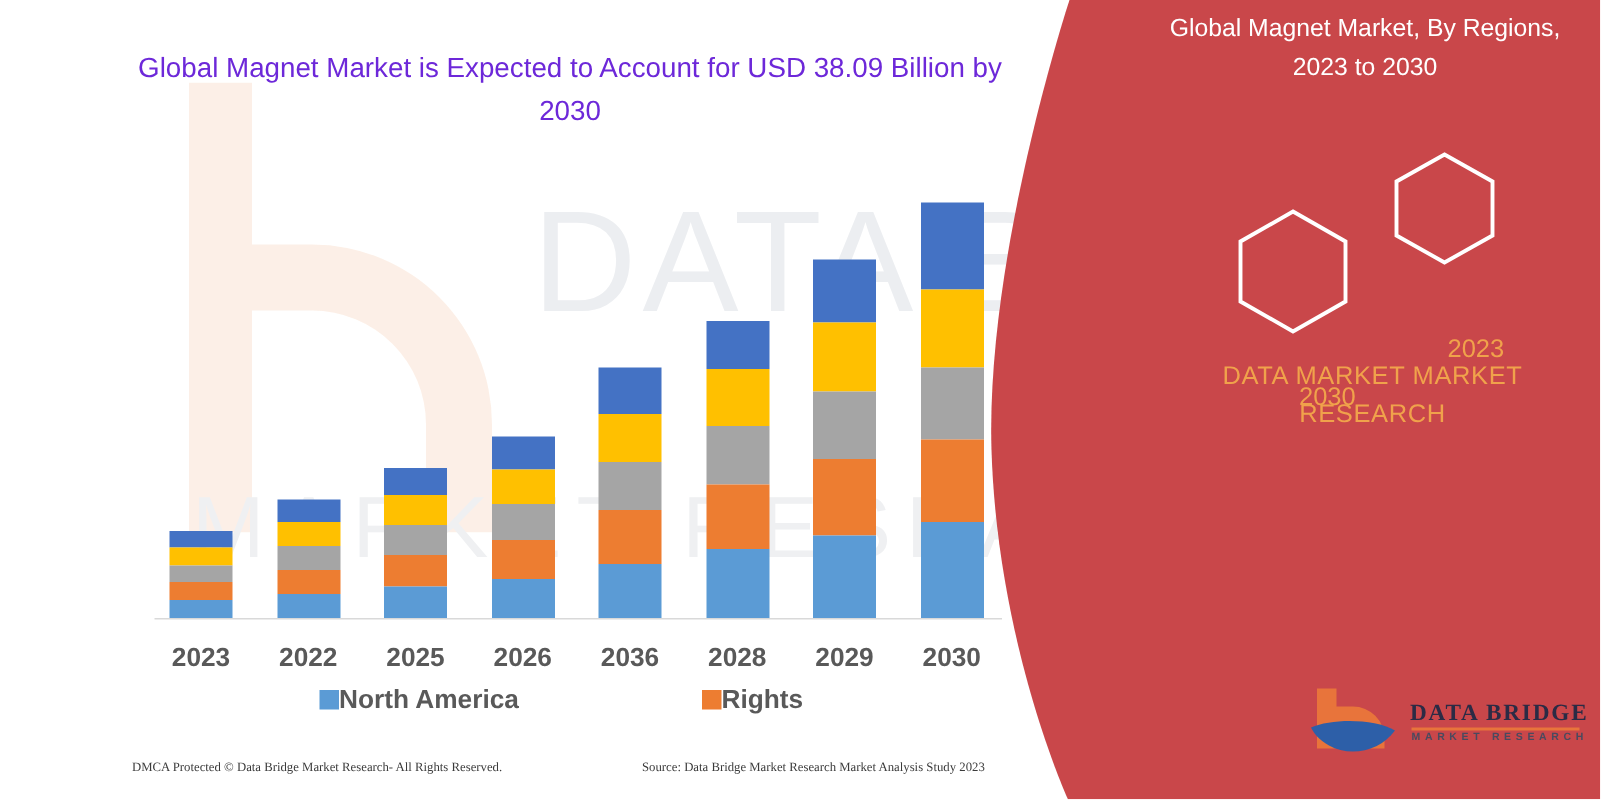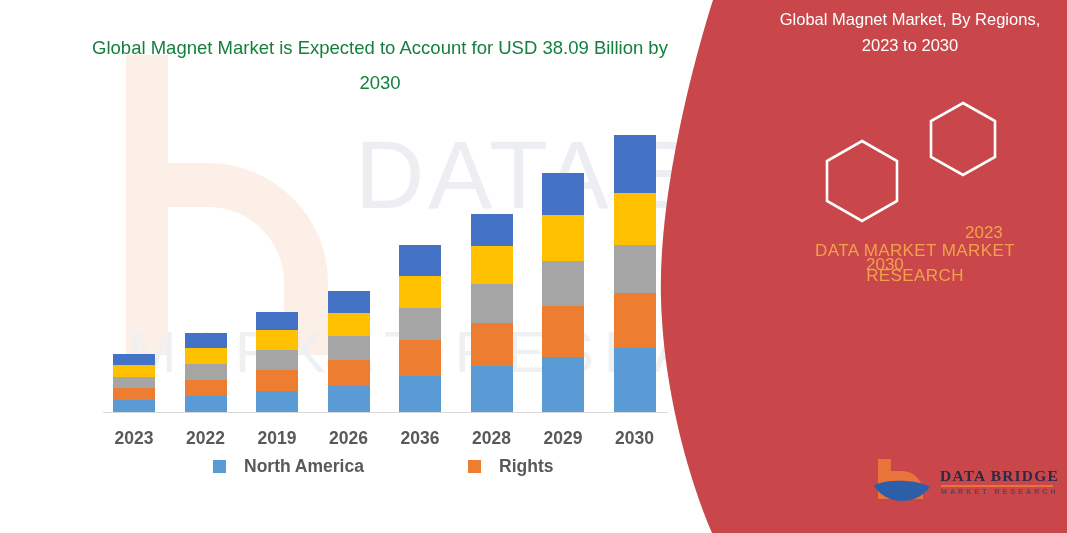--- a/index.html
+++ b/index.html
@@ -30,22 +30,22 @@
   }
   .wm-line2{
     position:absolute;left:128px;top:318px;
     font-size:58px;letter-spacing:10px;color:#eff0f2;
     font-family:"Liberation Sans",sans-serif;font-weight:400;white-space:nowrap;
   }
 
   
   .chart-title{
     position:absolute;left:70px;top:30px;width:620px;
-    text-align:center;color:#15803d;
-    font-size:18.5px;line-height:35px;font-weight:400;
+    text-align:center;color:#6d28d9;
+    font-size:18.5px;line-height:29px;font-weight:400;
     font-family:"Liberation Sans",sans-serif;
   }
 
   
   .plot{
     position:absolute;left:0;top:0;width:740px;height:533px;
   }
   .axis-line{
     position:absolute;left:103px;top:412px;width:565px;height:1px;
     background:#d9d9d9;
@@ -59,21 +59,21 @@
 
   .xlabels{position:absolute;left:0;top:428px;width:740px;height:28px;}
   .xlabel{
     position:absolute;width:70px;text-align:center;
     font-size:17.5px;font-weight:bold;color:#595959;
     font-family:"Liberation Sans",sans-serif;
   }
 
   
   .legend{position:absolute;left:0;top:456px;width:740px;height:26px;}
-  .legend-item{position:absolute;display:flex;align-items:center;gap:18px;}
+  .legend-item{position:absolute;display:flex;align-items:center;gap:0;}
   .legend-swatch{width:13px;height:13px;display:block;flex:none;}
   .legend-label{
     font-size:17.5px;font-weight:bold;color:#595959;
     font-family:"Liberation Sans",sans-serif;white-space:nowrap;
   }
 
   
   .footer{position:absolute;left:0;top:506px;width:740px;height:20px;}
   .footer-txt{
     position:absolute;font-size:8.5px;color:#3b3b3b;
@@ -201,40 +201,44 @@
           <div class="seg" style="height: 64px; background: rgb(91, 155, 213);"></div>
           <div class="seg" style="height: 55px; background: rgb(237, 125, 49);"></div>
           <div class="seg" style="height: 48px; background: rgb(165, 165, 165);"></div>
           <div class="seg" style="height: 52px; background: rgb(255, 192, 0);"></div>
           <div class="seg" style="height: 58px; background: rgb(68, 114, 196);"></div>
         </div>
       </div>
     <div class="xlabels" id="xlabels">
         <div class="xlabel" style="left: 99px;">2023</div>
         <div class="xlabel" style="left: 170.5px;">2022</div>
-        <div class="xlabel" style="left: 242px;">2019</div>
+        <div class="xlabel" style="left: 242px;">2025</div>
         <div class="xlabel" style="left: 313.5px;">2026</div>
         <div class="xlabel" style="left: 385px;">2036</div>
         <div class="xlabel" style="left: 456.5px;">2028</div>
         <div class="xlabel" style="left: 528px;">2029</div>
         <div class="xlabel" style="left: 599.5px;">2030</div>
       </div>
   </div>
 
   <div class="legend" id="legend">
       <div class="legend-item" style="left: 213px;">
         <span class="legend-swatch" style="background: rgb(91, 155, 213);"></span>
         <span class="legend-label">North America</span>
       </div>
       <div class="legend-item" style="left: 468px;">
         <span class="legend-swatch" style="background: rgb(237, 125, 49);"></span>
         <span class="legend-label">Rights</span>
       </div>
     </div>
 
+  <div class="footer">
+    <div class="footer-txt foot-dmca">DMCA Protected © Data Bridge Market Research- All Rights Reserved.</div>
+    <div class="footer-txt foot-source">Source: Data Bridge Market Research  Market Analysis Study 2023</div>
+  </div>
 
   <div class="red-panel">
     <svg viewBox="0 0 407 533" width="407" height="533" preserveAspectRatio="none" aria-hidden="true">
       <path d="M53 0 H407 V533 H52 C52 533 5 430 1 300 C-3 170 53 0 53 0 Z" fill="#C9474A"></path>
     </svg>
   </div>
 
   <div class="red-content">
     <div class="right-title">Global Magnet Market, By Regions, 2023 to 2030</div>
 

